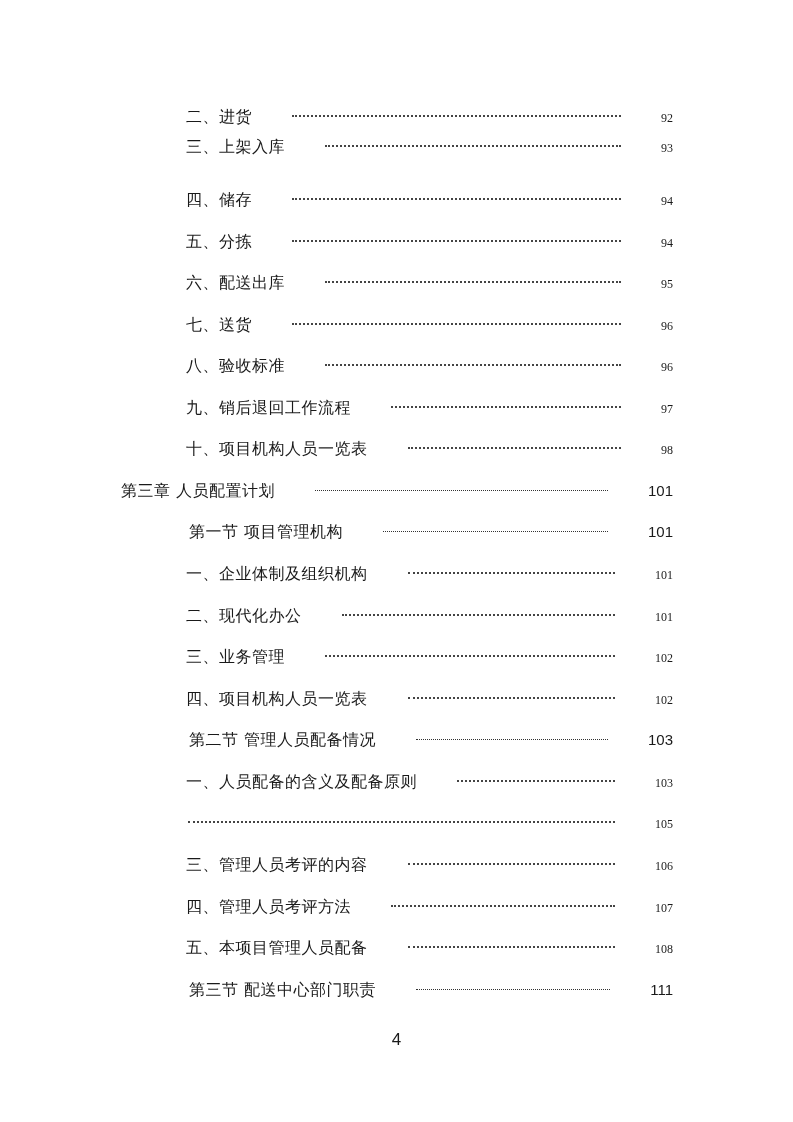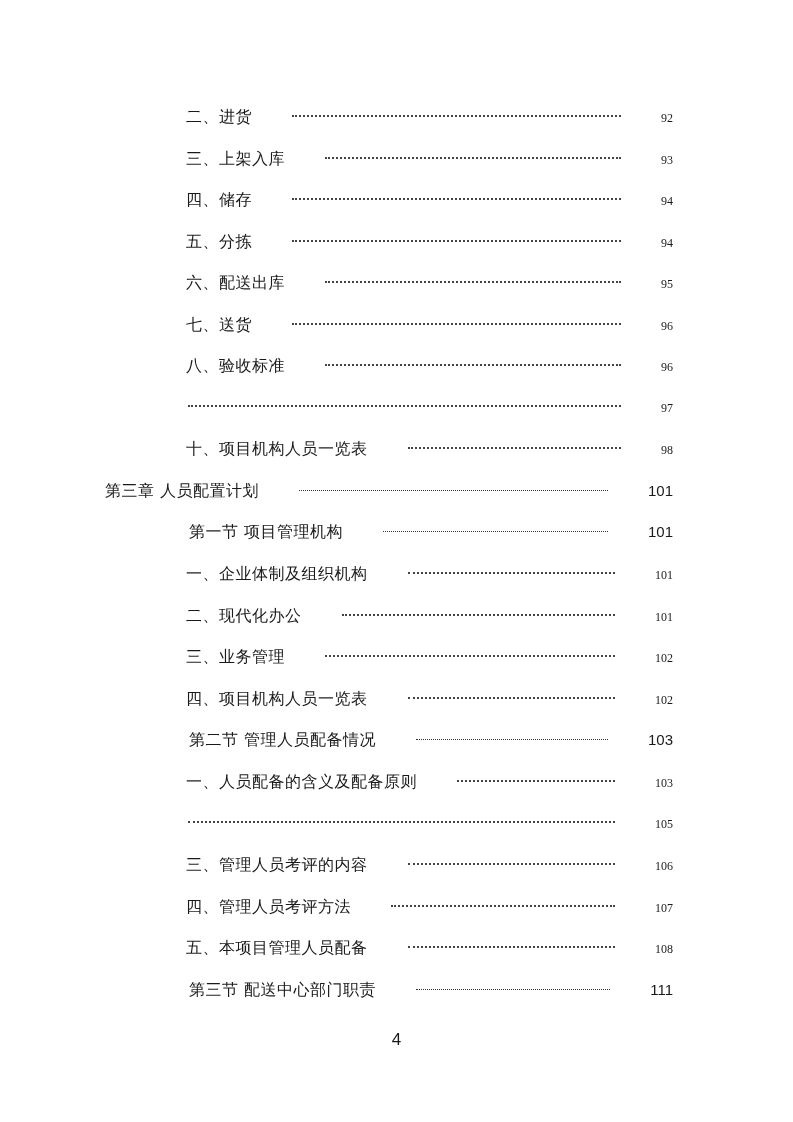--- a/index.html
+++ b/index.html
@@ -9,34 +9,34 @@
   .row { position: absolute; right: 120px; display: flex; align-items: baseline;
          font-size: 16px; height: 22px; line-height: 22px; white-space: nowrap; gap: 38px; }
   .row .title { flex: 0 0 auto; letter-spacing: 0.5px; }
   .row .leader { flex: 1 1 auto; margin: 0 2px; border-bottom: 2px dotted #444; height: 0;
                  position: relative; top: -5px; }
   .row.chap .leader, .row.sec .leader { border-bottom: 1.5px dotted #333; }
   .row .page { flex: 0 0 auto; font-family: "Liberation Serif", serif; font-size: 12px; }
   .row.chap .page, .row.sec .page { font-family: "Liberation Sans", sans-serif; font-size: 15px; }
   .lvl3 { left: 186px; }
   .lvl2 { left: 153px; margin-left: 36px; }
-  .lvl1 { left: 105px; }
+  .lvl1 { left: 121px; }
   .footer-page { position: absolute; top: 1030px; left: 0; width: 793px; text-align: center;
                  font-family: "Liberation Sans", sans-serif; font-size: 17px; }
 </style>
 </head>
 <body>
 
 <div class="toc">
   <div class="row lvl3" style="top:106px">
       <span class="title">二、进货</span>
       <span class="leader"></span>
       <span class="page">92</span>
     </div>
-  <div class="row lvl3" style="top:148px">
+  <div class="row lvl3" style="top:136px">
       <span class="title">三、上架入库</span>
       <span class="leader"></span>
       <span class="page">93</span>
     </div>
   <div class="row lvl3" style="top:189px">
       <span class="title">四、储存</span>
       <span class="leader"></span>
       <span class="page">94</span>
     </div>
   <div class="row lvl3" style="top:231px">
@@ -53,20 +53,21 @@
       <span class="title">七、送货</span>
       <span class="leader"></span>
       <span class="page">96</span>
     </div>
   <div class="row lvl3" style="top:355px">
       <span class="title">八、验收标准</span>
       <span class="leader"></span>
       <span class="page">96</span>
     </div>
   <div class="row lvl3" style="top:397px">
+      <span class="title">九、销后退回工作流程</span>
       <span class="leader"></span>
       <span class="page">97</span>
     </div>
   <div class="row lvl3" style="top:438px">
       <span class="title">十、项目机构人员一览表</span>
       <span class="leader"></span>
       <span class="page">98</span>
     </div>
   <div class="row lvl1 chap" style="top:480px">
       <span class="title">第三章  人员配置计划</span>

